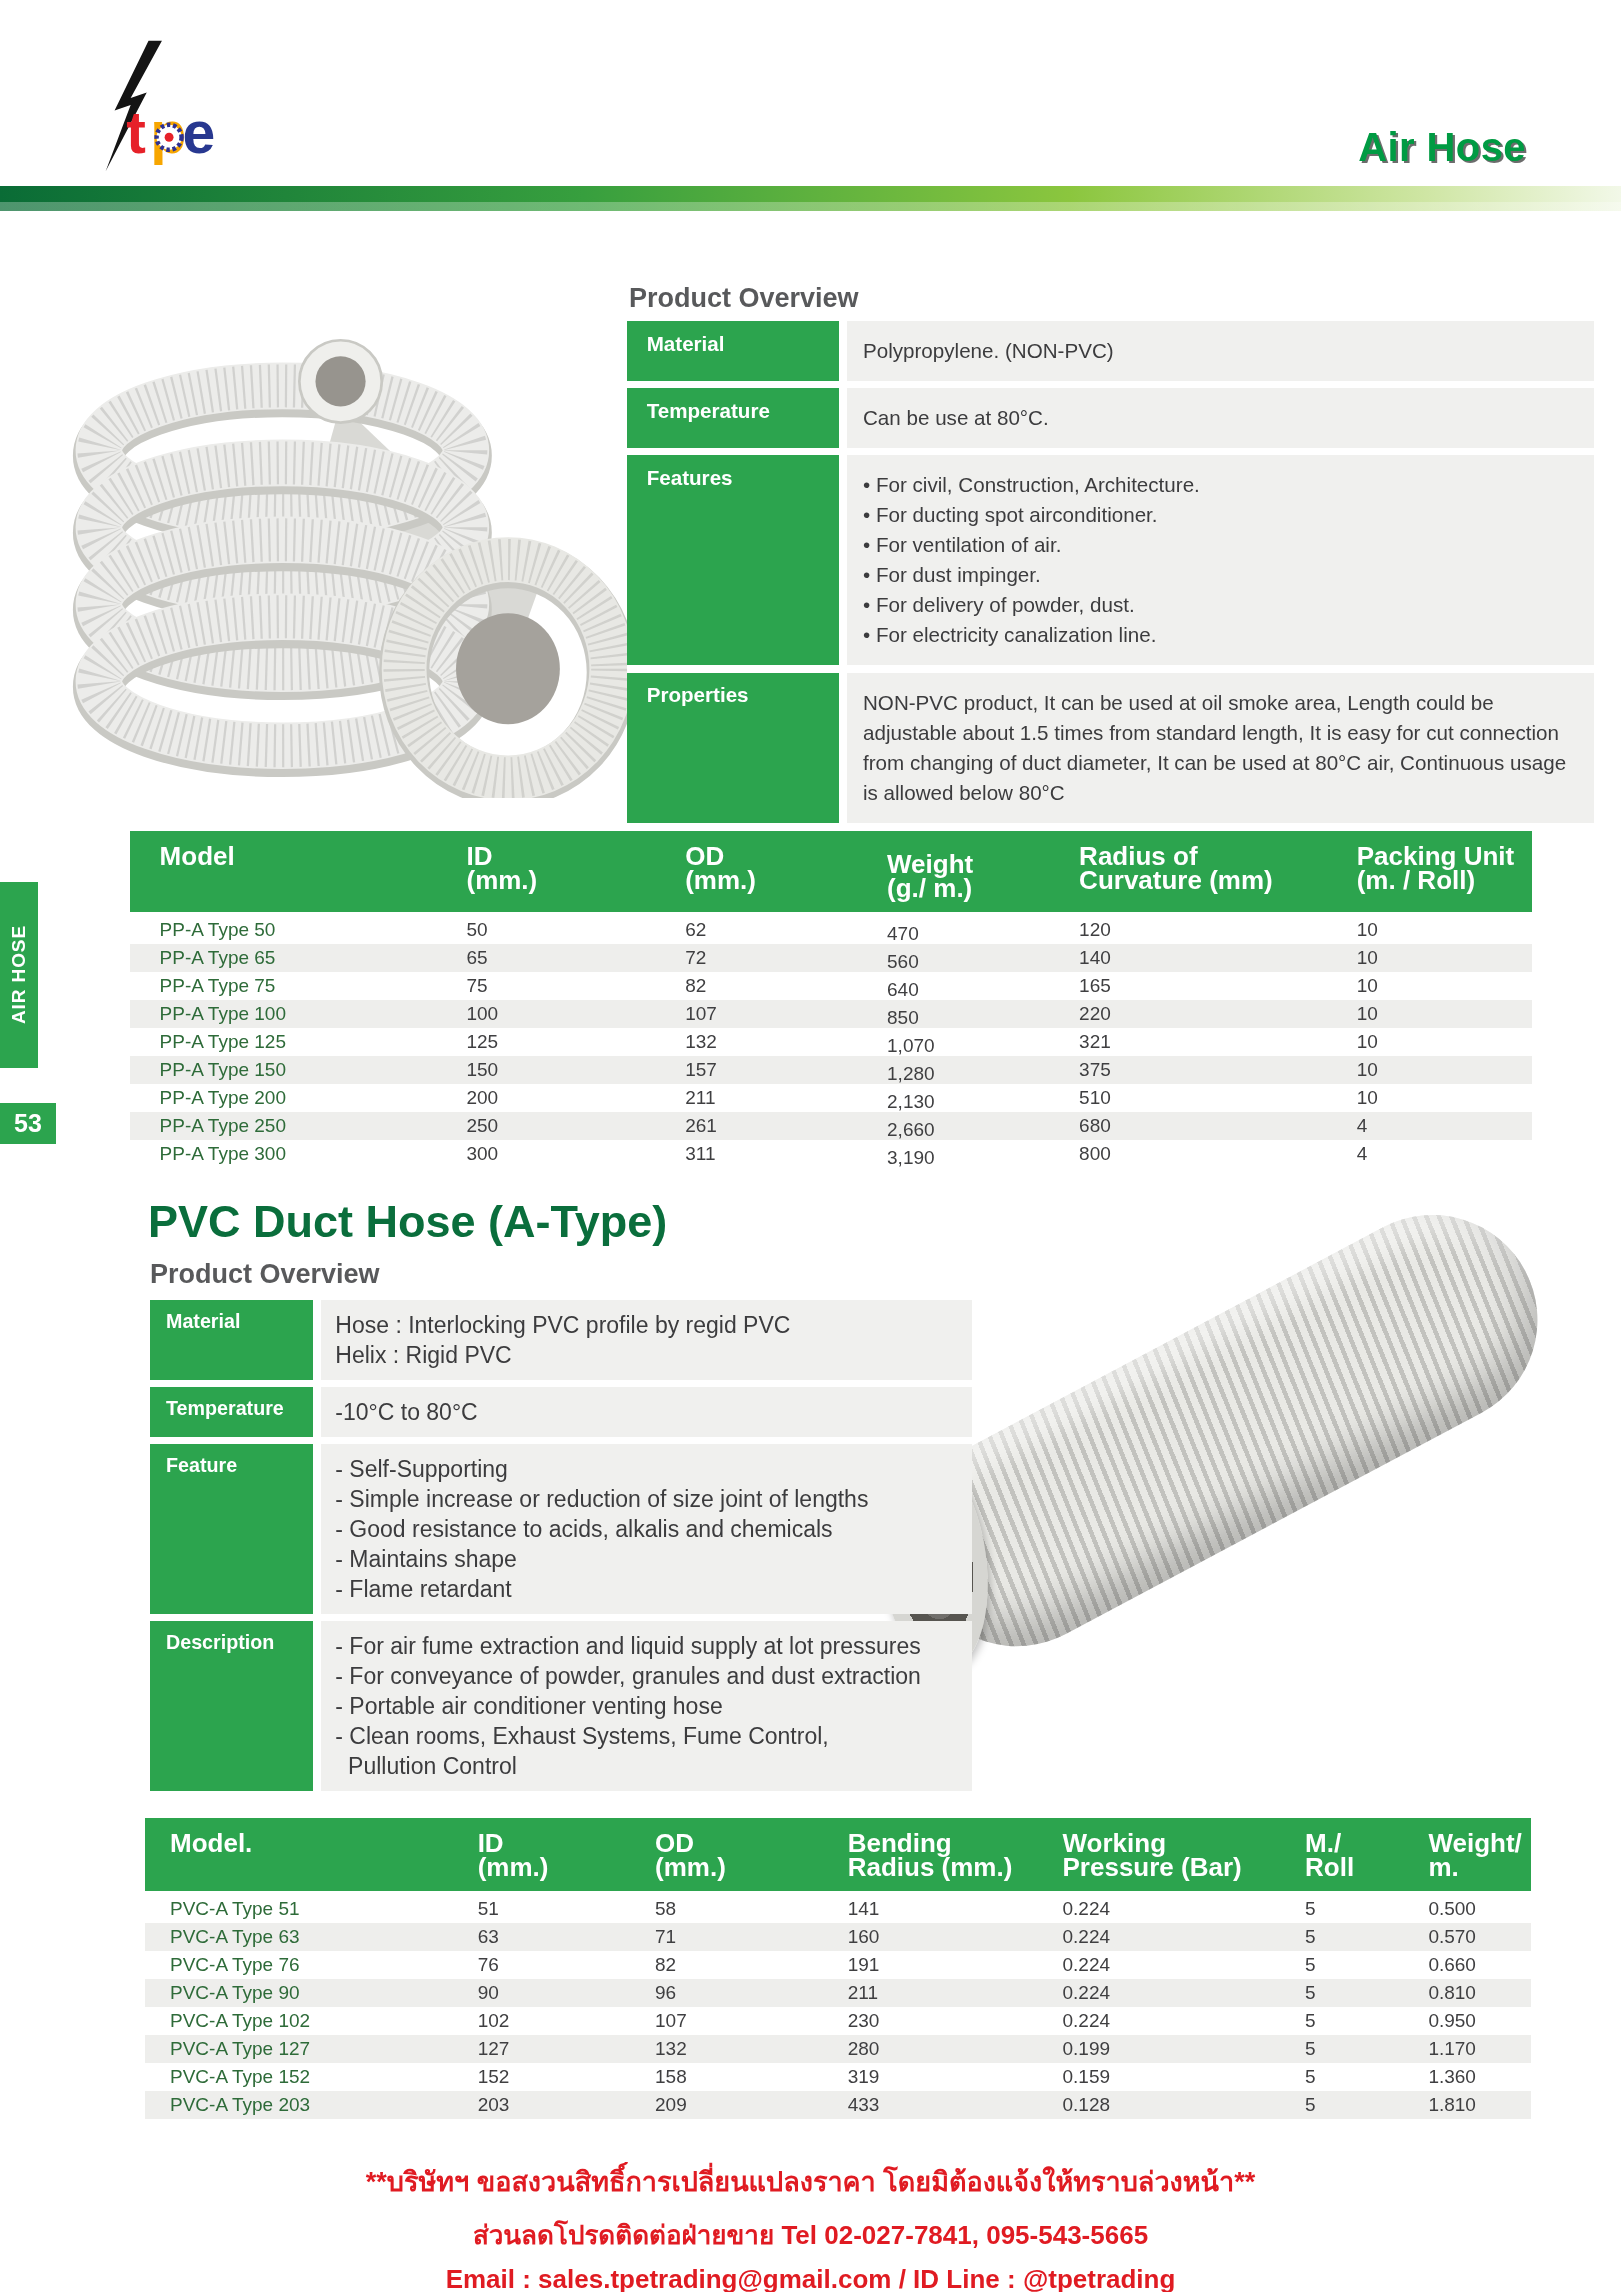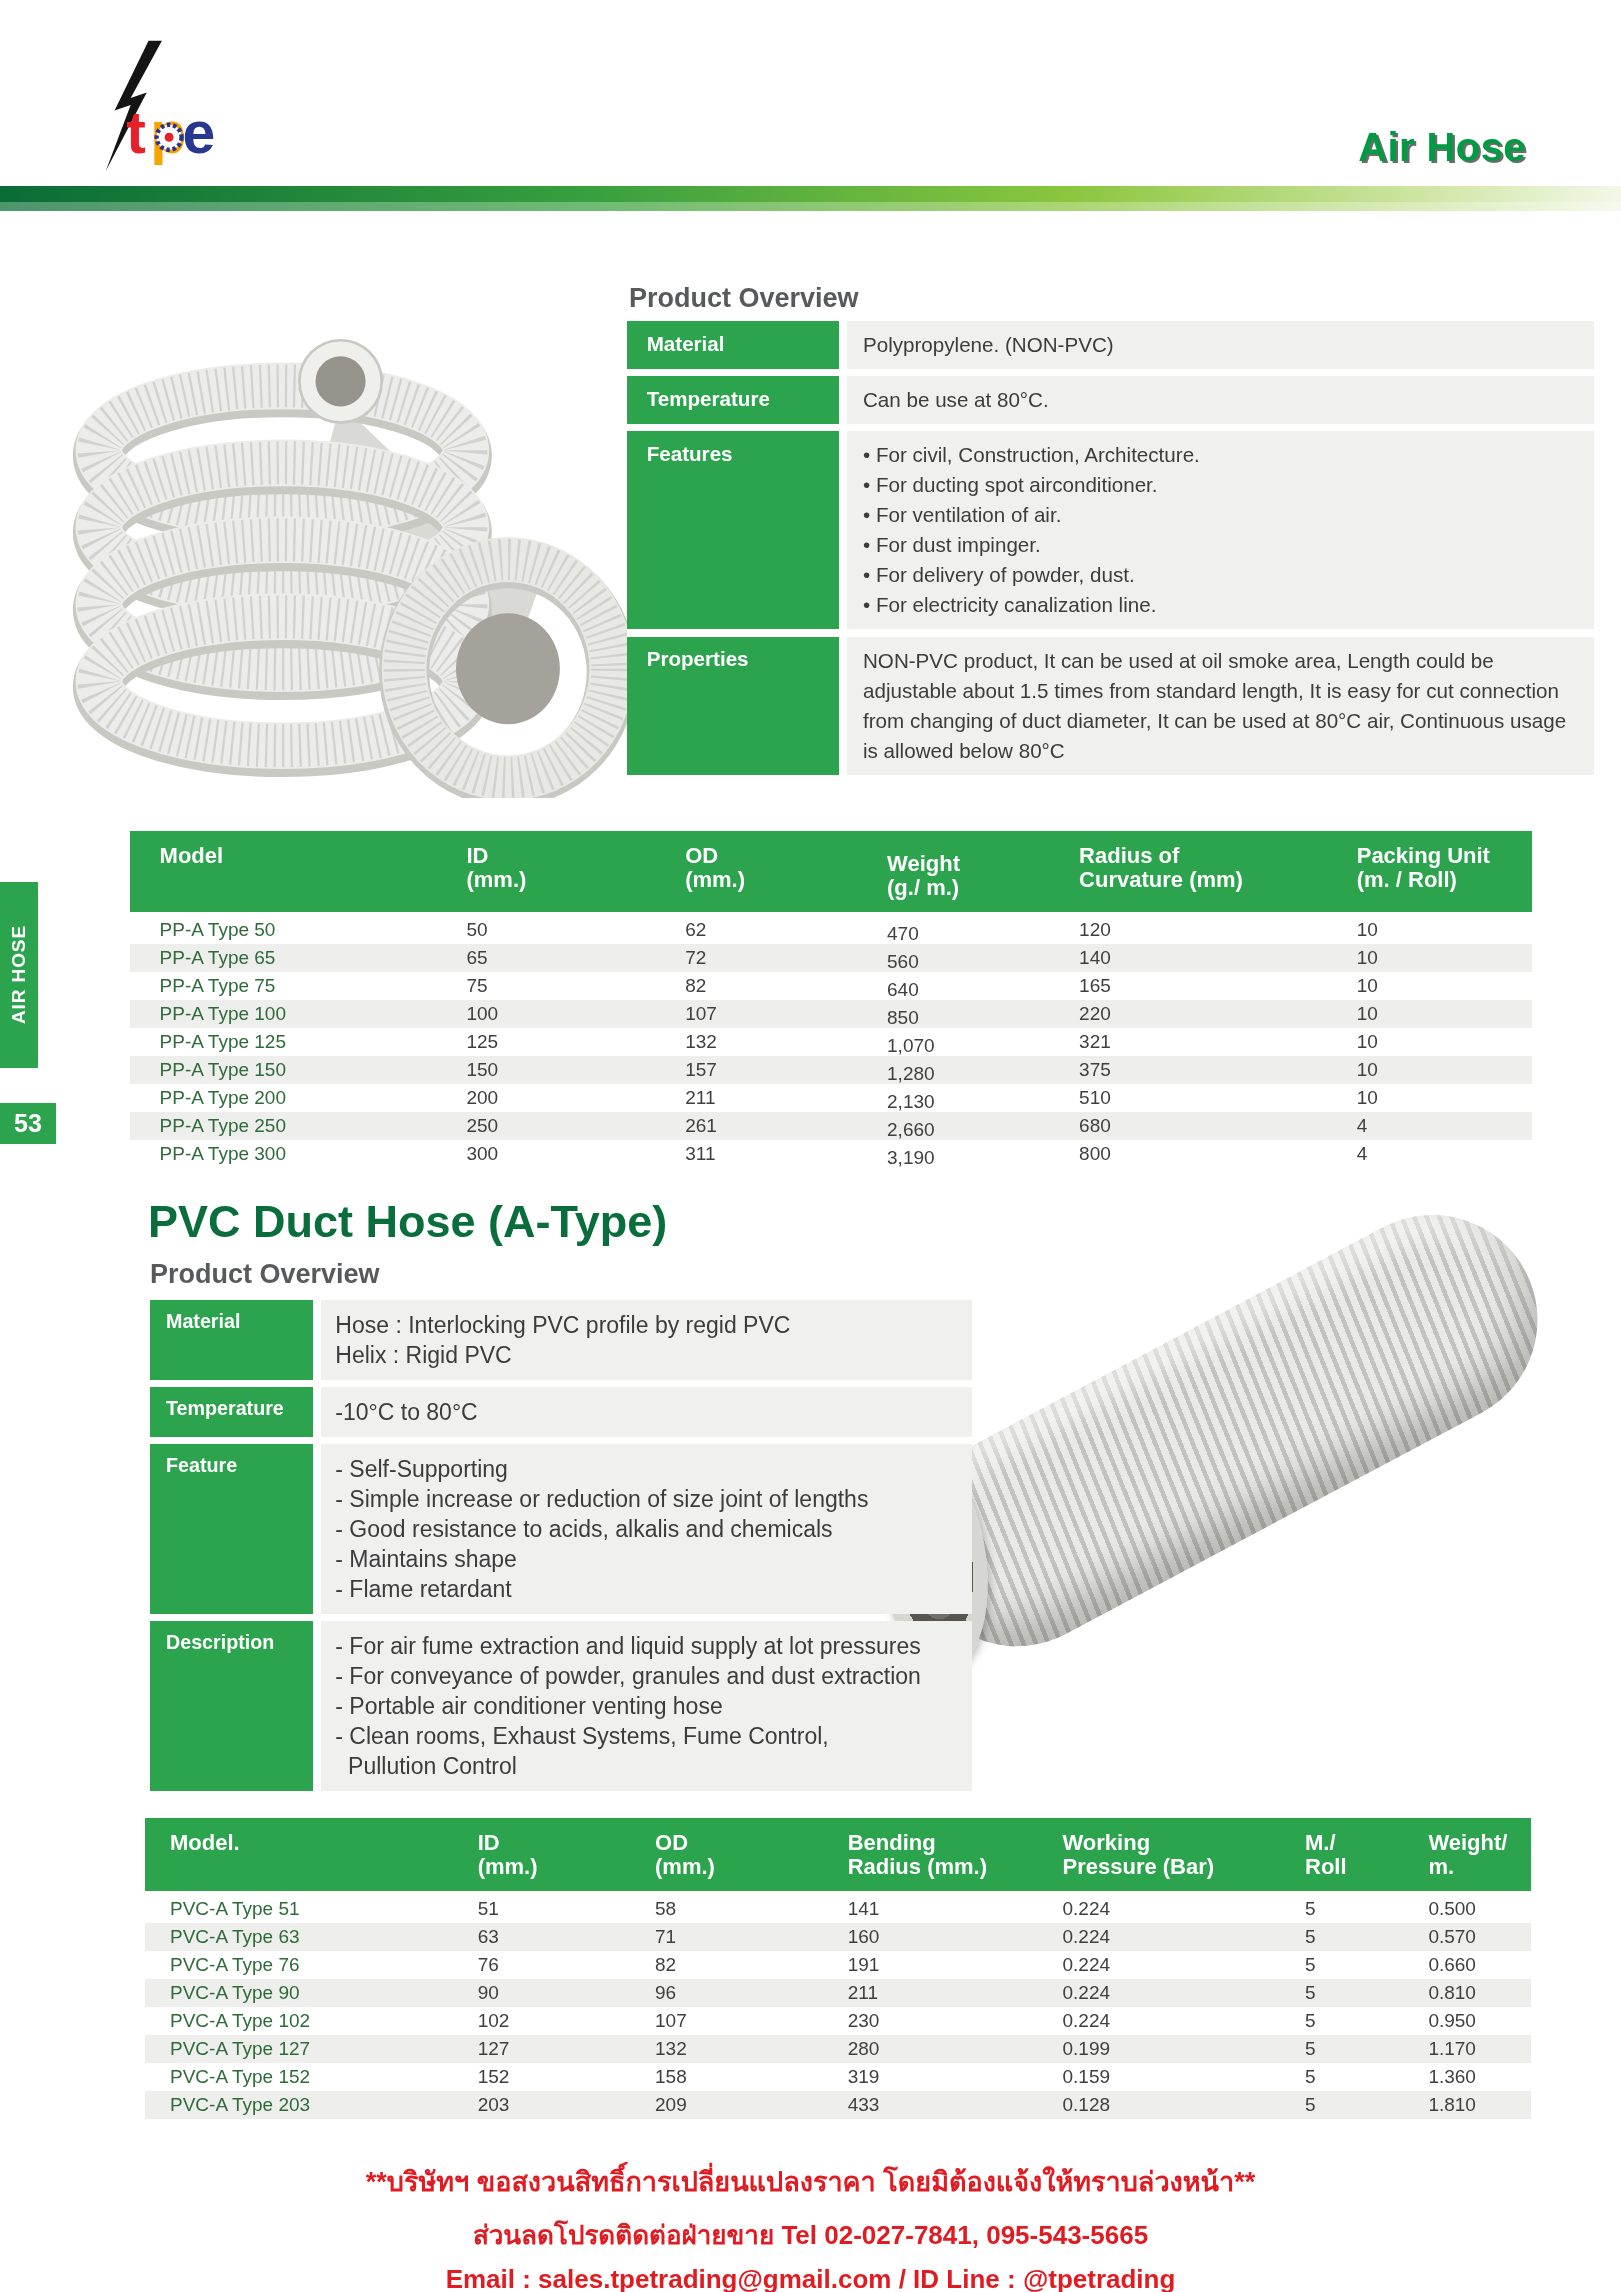--- a/index.html
+++ b/index.html
@@ -33,30 +33,30 @@
 
   
   .ov{position:absolute;display:flex;flex-direction:column;gap:7.2px;}
   #ov1{left:627px;top:321px;width:967px;}
   #ov2{left:150px;top:1300px;width:822px;}
   .ov-row{display:flex;gap:8px;}
   .ov-label{background:var(--green);color:#fff;font-weight:bold;box-sizing:border-box;flex-shrink:0;}
   #ov1 .ov-label{width:212px;font-size:20.6px;padding:10.7px 0 9px 19.7px;}
   #ov2 .ov-label{width:163px;font-size:19.7px;padding:9.9px 0 8px 16px;}
   .ov-value{flex:1;background:var(--cell-gray);color:var(--text);white-space:pre-wrap;}
-  #ov1 .ov-value{font-size:20.6px;line-height:30px;padding:9px 16px;}
+  #ov1 .ov-value{font-size:20.6px;line-height:30px;padding:15px 16px;}
   #ov2 .ov-value{font-size:23px;line-height:30px;padding:9.9px 14.3px;}
 
   
   .spec{position:absolute;}
   #spec1{left:130px;top:831px;width:1402px;}
   #spec2{left:145px;top:1818px;width:1386px;}
   .sp-head{display:flex;background:var(--green);color:#fff;font-weight:bold;
     padding:13.4px 0 11.6px;border-bottom:4.5px solid #fff;}
-  .sp-hcell{font-size:22px;line-height:24px;box-sizing:border-box;}
+  .sp-hcell{font-size:26px;line-height:24px;box-sizing:border-box;}
   .sp-row{display:flex;align-items:center;height:28px;font-size:19px;color:#3f3f41;}
   .sp-row.alt{background:var(--alt-gray);}
   .sp-cell{box-sizing:border-box;overflow:hidden;white-space:nowrap;}
   .sp-cell.model{font-weight:normal;color:var(--model-green);}
   #spec1 .c0{width:24%;padding-left:29.6px;} #spec1 .c1{width:15.6%;} #spec1 .c2{width:14.4%;}
   #spec1 .c3{width:13.7%;margin-top:8px;} #spec1 .c4{width:19.8%;} #spec1 .c5{width:12.5%;}
   #spec2 .c0{width:24%;padding-left:25px;} #spec2 .c1{width:12.8%;} #spec2 .c2{width:13.9%;}
   #spec2 .c3{width:15.5%;} #spec2 .c4{width:17.5%;} #spec2 .c5{width:8.9%;} #spec2 .c6{width:7.4%;}
 
   

